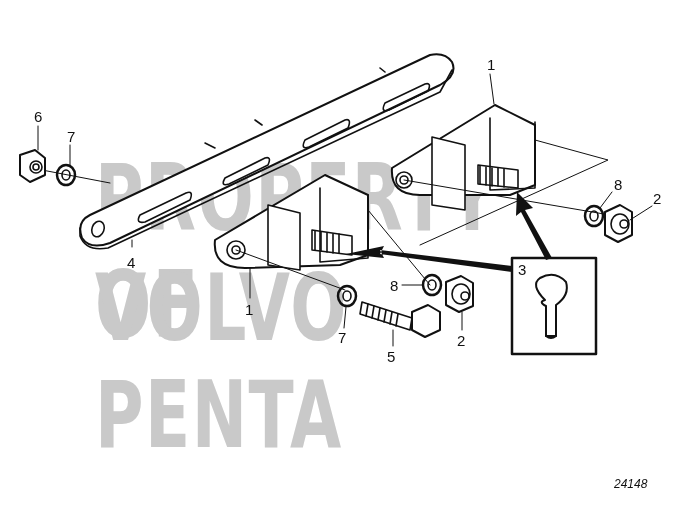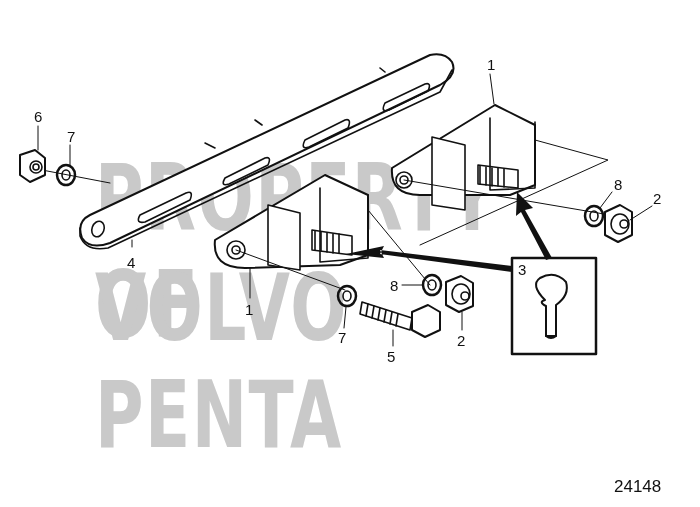--- a/index.html
+++ b/index.html
@@ -1,20 +1,20 @@
 <!DOCTYPE html>
 <html><head>
 <meta charset="utf-8">
 <style>
   html,body{margin:0;padding:0;background:#fff;}
   #stage{position:relative;width:700px;height:507px;overflow:hidden;background:#fff;font-family:"Liberation Sans",sans-serif;}
   svg{position:absolute;left:0;top:0;}
   .wm{position:absolute;font-family:"DejaVu Sans",sans-serif;font-weight:bold;color:#c9c9c9;letter-spacing:2px;transform-origin:left top;}
   .lbl{position:absolute;font-size:15px;color:#111;line-height:1;}
-  .drawno{position:absolute;font-size:17px;color:#111;}
+  .drawno{position:absolute;font-size:12px;color:#111;font-style:italic;}
 </style>
 </head>
 <body>
 
 <div id="stage">
   <div class="wm" style="left:95px;top:145px;font-size:92px;transform:scaleX(0.72);">PROPERTY OF</div>
   <div class="wm" style="left:95px;top:255px;font-size:92px;transform:scaleX(0.72);">VOLVO PENTA</div>
 
   <svg width="700" height="507" viewBox="0 0 700 507" fill="none" stroke="#111" stroke-width="1.6" stroke-linejoin="round" stroke-linecap="round">
 

